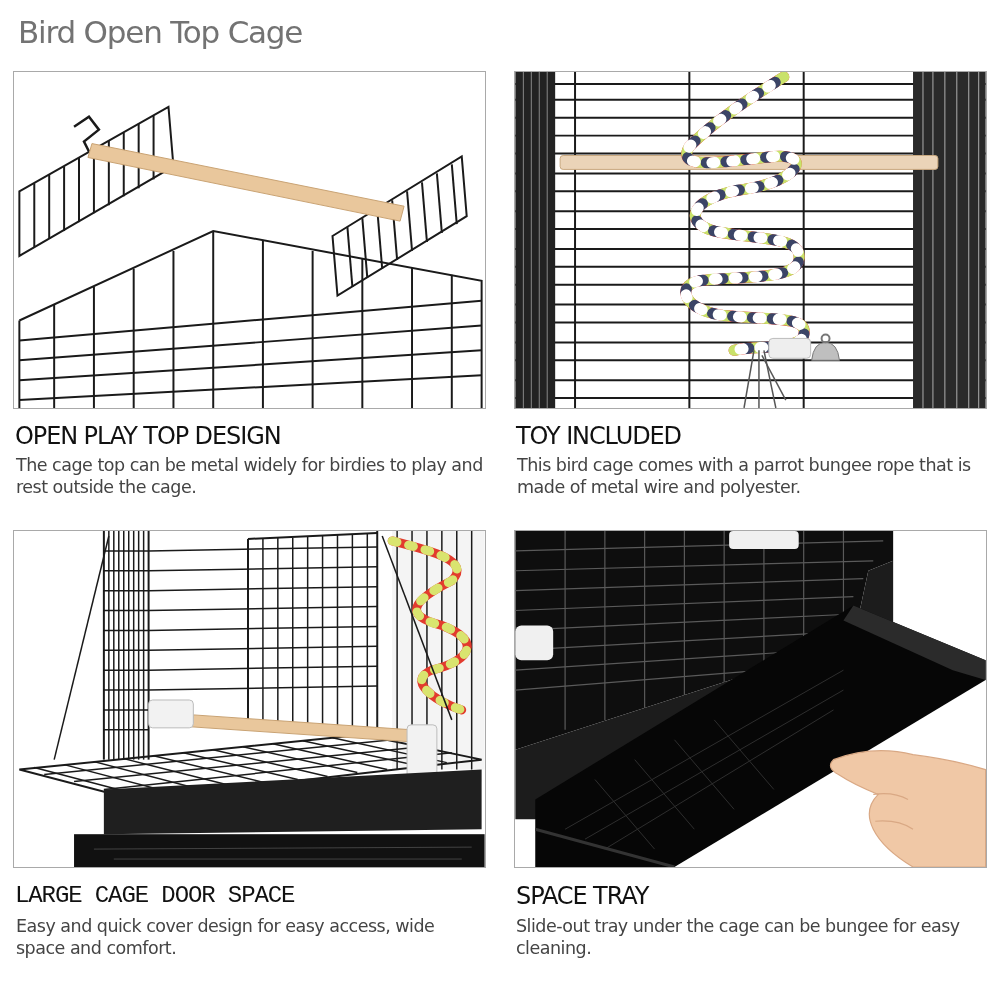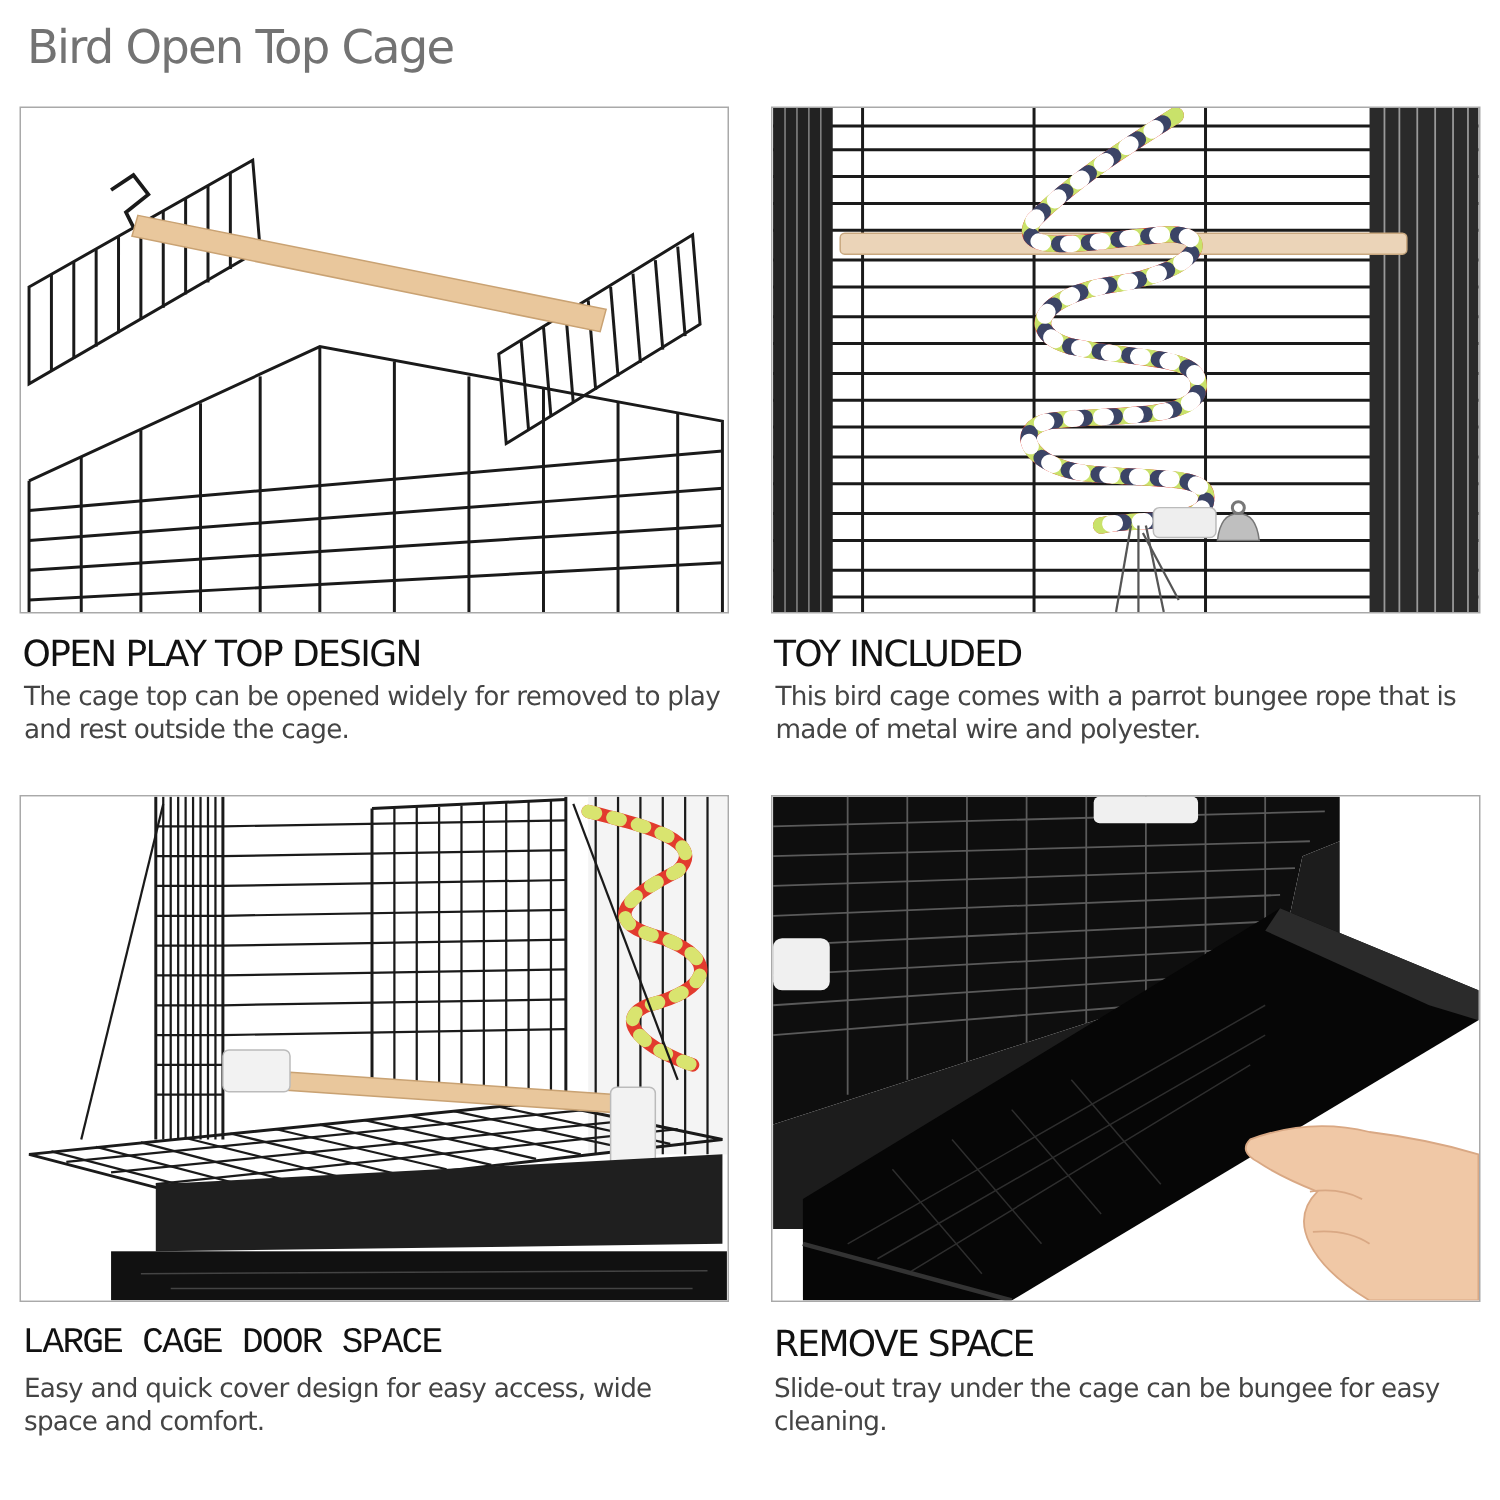--- a/index.html
+++ b/index.html
@@ -318,22 +318,22 @@
 
     <g>
       <path d="M320 230 Q360 215 400 225 Q440 230 473 240 L473 338 L400 338 Q370 320 360 300 Q350 280 365 265 Q340 255 325 245 Q312 238 320 230 Z" fill="#f0c8a6" stroke="#d9a884" stroke-width="1.2"></path>
       <path d="M360 265 Q380 262 395 270" fill="none" stroke="#d9a884" stroke-width="1.2"></path>
       <path d="M362 292 Q385 290 400 300" fill="none" stroke="#d9a884" stroke-width="1.2"></path>
     </g>
   </svg>
 </div>
 
 <div class="heading h1">OPEN PLAY TOP DESIGN</div>
-<div class="desc d1">The cage top can be opened widely for removed to play and rest outside the cage.</div>
+<div class="desc d1">The cage top can be metal widely for birdies to play and rest outside the cage.</div>
 
 <div class="heading h2">TOY INCLUDED</div>
 <div class="desc d2">This bird cage comes with a parrot bungee rope that is made of metal wire and polyester.</div>
 
 <div class="heading h3">LARGE CAGE DOOR SPACE</div>
 <div class="desc d3">Easy and quick cover design for easy access, wide space and comfort.</div>
 
-<div class="heading h4">REMOVE SPACE</div>
+<div class="heading h4">SPACE TRAY</div>
 <div class="desc d4">Slide-out tray under the cage can be bungee for easy cleaning.</div>
 
 </body></html>

